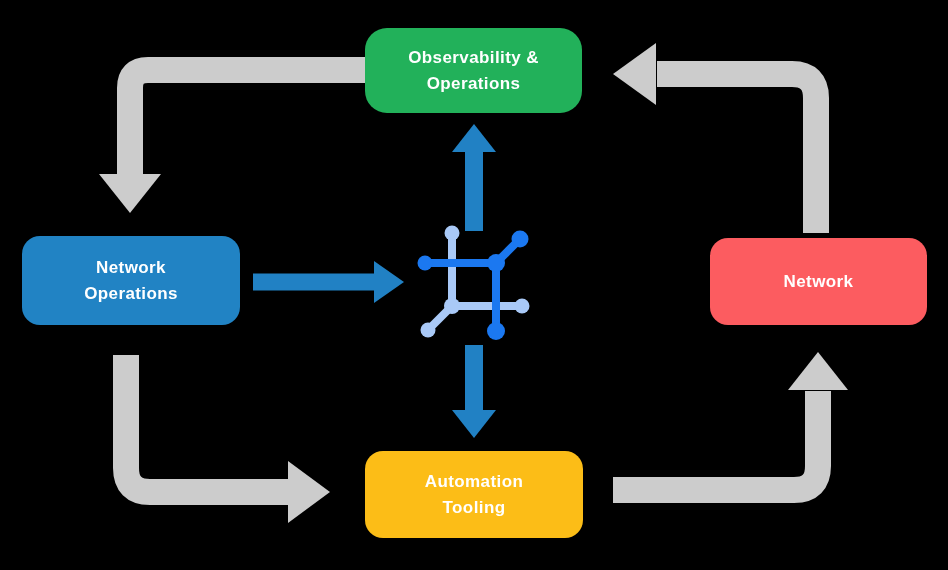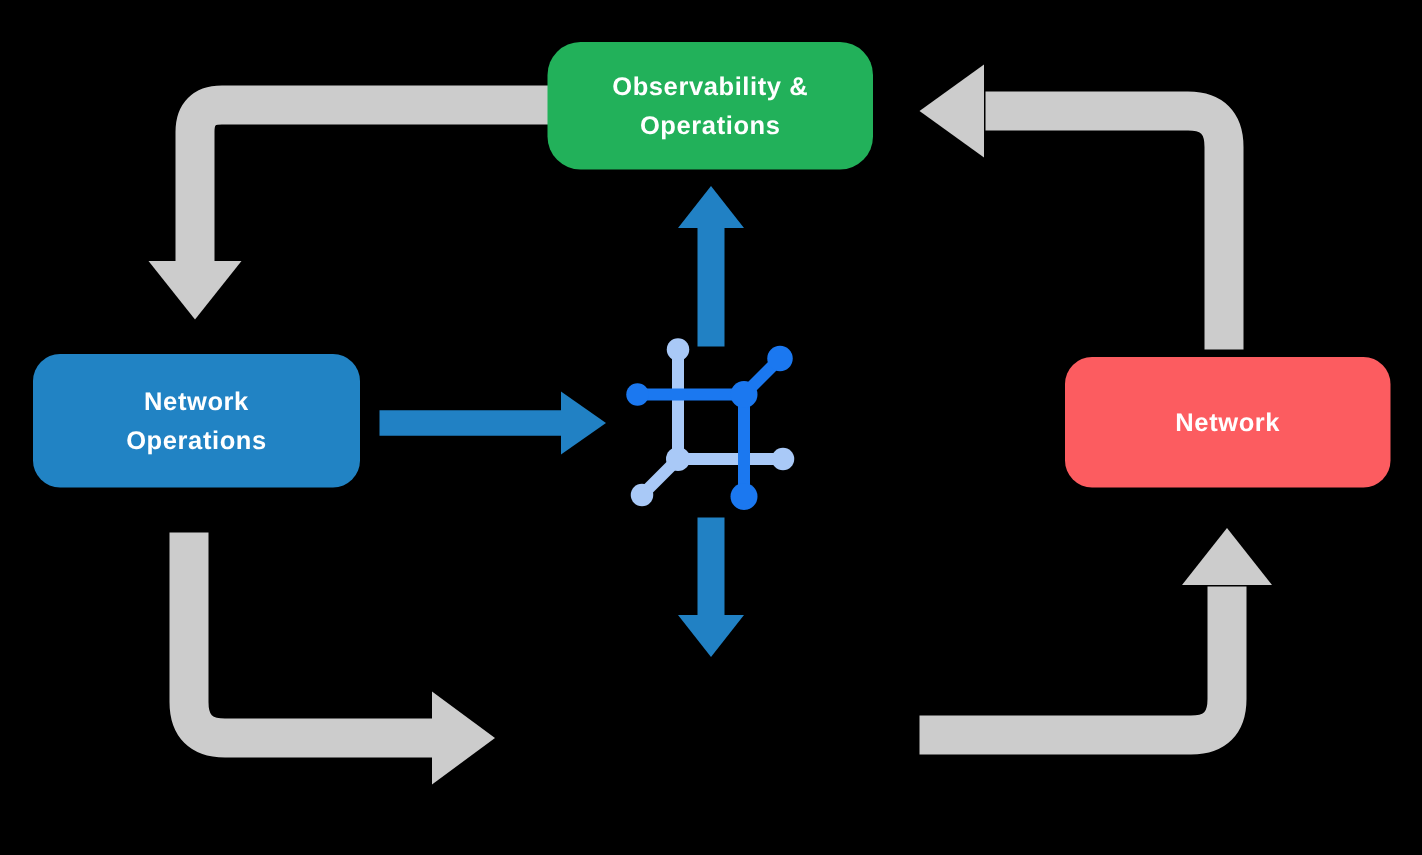--- a/index.html
+++ b/index.html
@@ -92,14 +92,18 @@
 
   <div class="node node-operations" style="background-color: rgb(33, 131, 196);">
     <span>Network</span>
     <span>Operations</span>
   </div>
 
   <div class="node node-infrastructure" style="background-color: rgb(252, 92, 96);">
     <span>Network</span>
   </div>
 
+  <div class="node node-automation" style="background-color: rgb(252, 189, 23);">
+    <span>Automation</span>
+    <span>Tooling</span>
+  </div>
 
 </div>
 
 </body></html>

